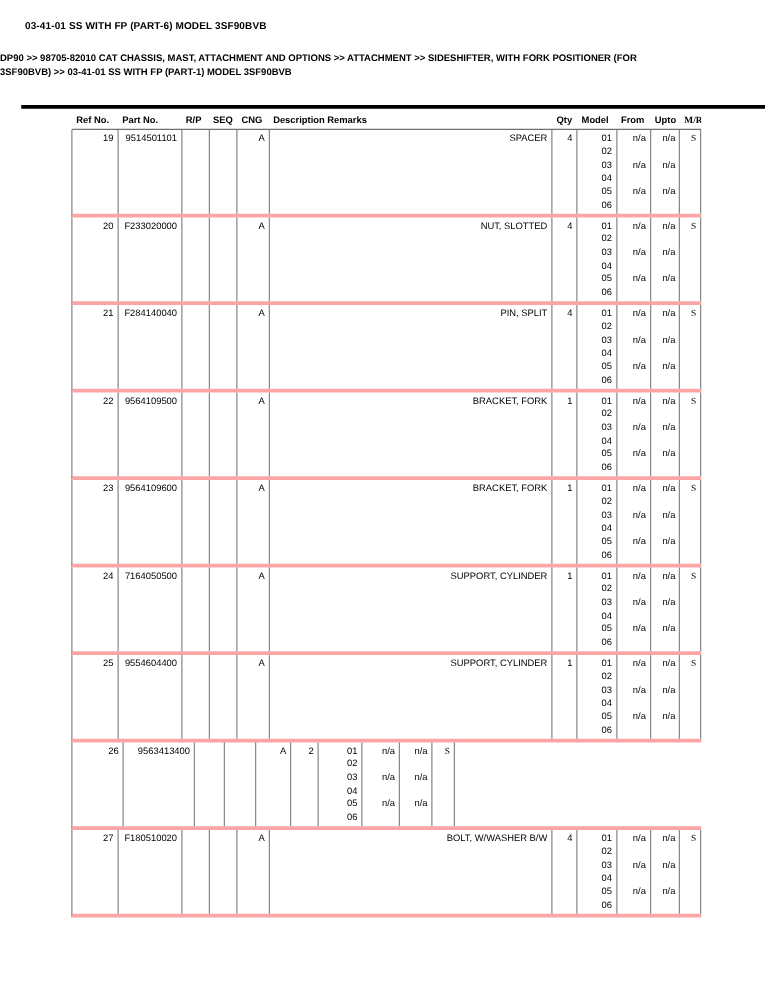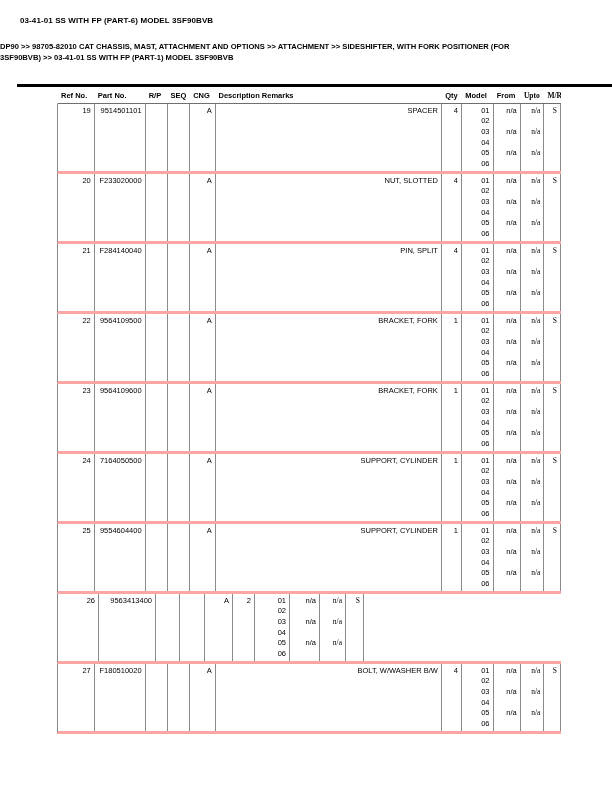--- a/index.html
+++ b/index.html
@@ -72,21 +72,21 @@
   .line { height: 10.7px; line-height: 10.7px; white-space: nowrap; }
   .col0  { width: 41px; }
   .col1  { width: 57px; }
   .col2  { width: 24px; }
   .col3  { width: 25px; }
   .col4  { width: 28px; }
   .col5  { width: 257px; }
   .col6  { width: 22px; }
   .col7  { width: 35px; }
   .col8  { width: 30px; }
-  .col9  { width: 26px; font-family: Liberation Serif, serif; }
+  .col9  { width: 26px; }
   .col10 { width: 18px; font-family: Liberation Serif, serif; }
 </style>
 </head>
 <body>
 
 <div class="page">
   <div class="doc-title">03-41-01 SS WITH FP (PART-6) MODEL 3SF90BVB</div>
 
   <div class="breadcrumb">DP90 &gt;&gt; 98705-82010 CAT CHASSIS, MAST, ATTACHMENT AND OPTIONS &gt;&gt; ATTACHMENT &gt;&gt; SIDESHIFTER, WITH FORK POSITIONER (FOR 3SF90BVB) &gt;&gt; 03-41-01 SS WITH FP (PART-1) MODEL 3SF90BVB</div>
 

